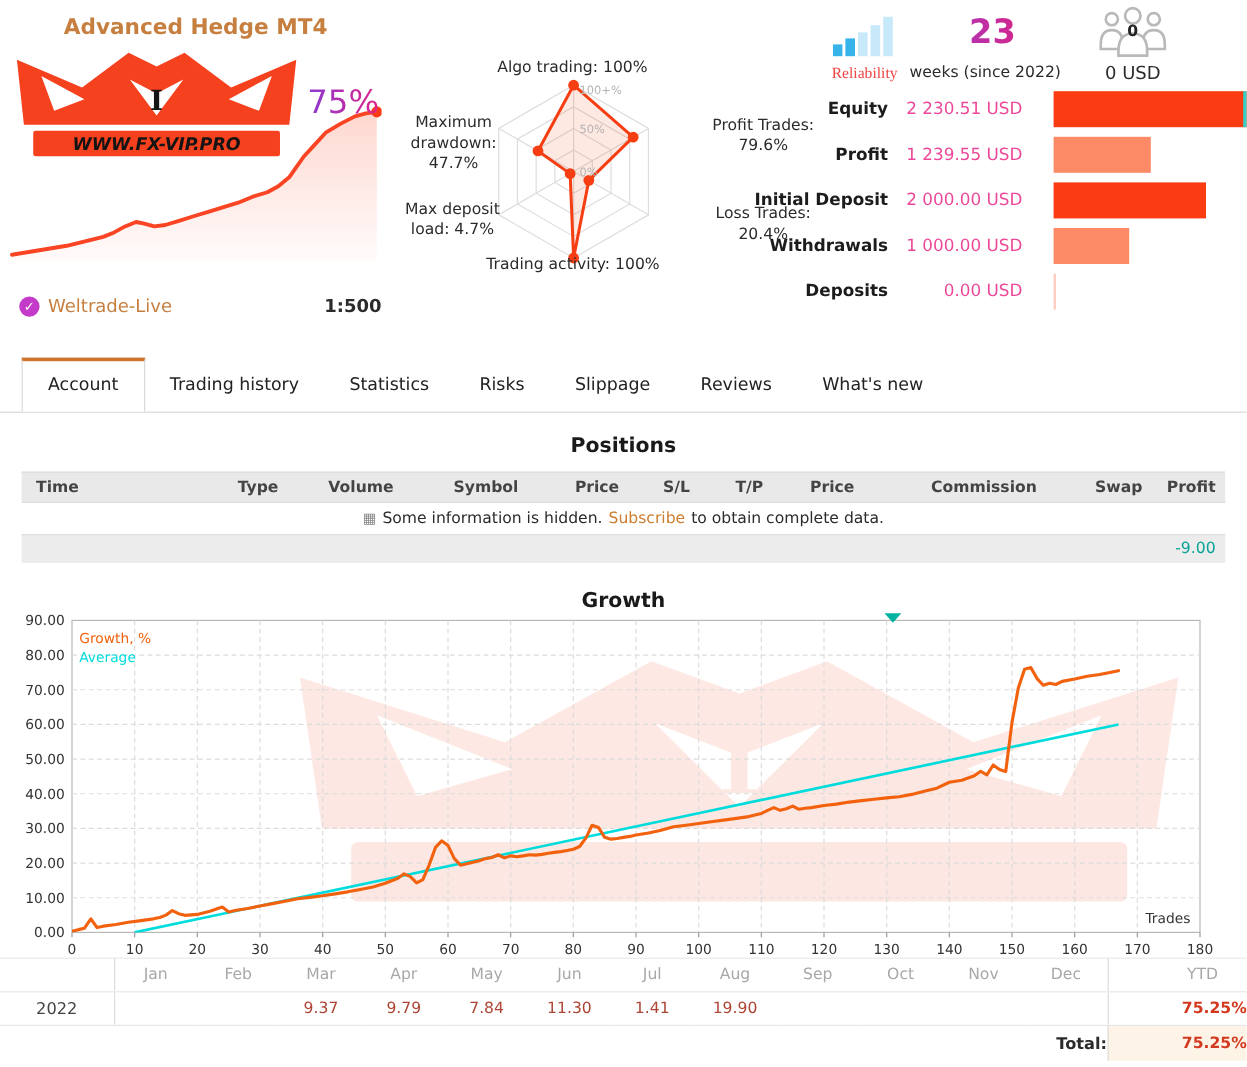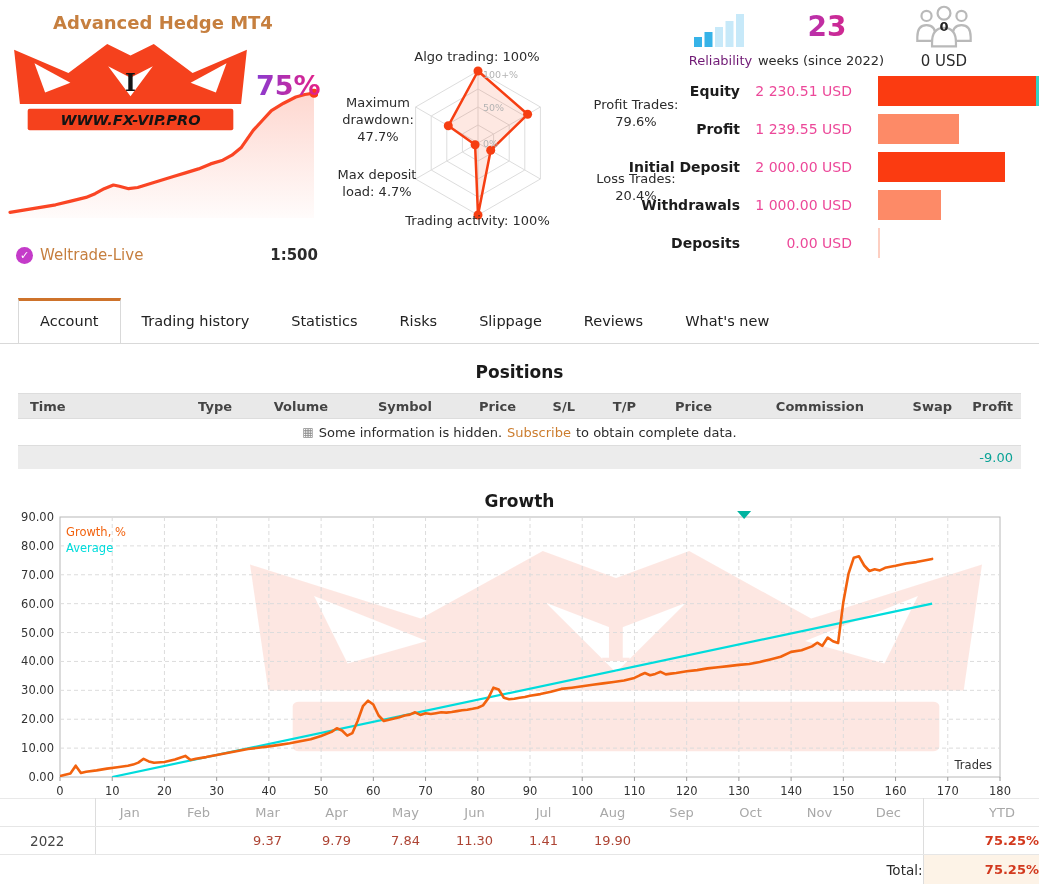--- a/index.html
+++ b/index.html
@@ -4,35 +4,35 @@
 <style>
   html,body{margin:0;padding:0;background:#fff;}
   body{font-family:"DejaVu Sans","Liberation Sans",sans-serif;color:#333;}
   .page{position:relative;width:1039px;height:889px;background:#fff;overflow:hidden;}
   .abs{position:absolute;}
 
   
   .page-title{left:8px;top:12px;width:310px;text-align:center;font-size:18px;font-weight:bold;color:#c67f3f;}
   #logo-svg{left:8px;top:40px;width:245px;height:97px;z-index:2;}
   #spark-svg{left:6px;top:88px;width:312px;height:132px;z-index:1;}
-  .growth-badge{left:256px;top:70px;width:70px;font-size:27px;font-weight:bold;
+  .growth-badge{left:256px;top:70px;width:70px;font-size:27px;font-weight:normal;
     background:linear-gradient(90deg,#8a3bd0,#ef1d7e);-webkit-background-clip:text;background-clip:text;color:transparent;z-index:3;}
   .broker-row{left:16px;top:245px;height:20px;display:flex;align-items:center;gap:7px;}
   .verify-badge{width:17px;height:17px;border-radius:50%;background:#c43bc9;color:#fff;font-size:11px;font-weight:bold;
     display:flex;align-items:center;justify-content:center;}
   .broker-name{font-size:15px;color:#c67f3f;cursor:pointer;}
   .leverage{left:268px;top:246px;width:50px;font-size:15px;font-weight:bold;color:#2b2b2b;text-align:right;}
 
   
   #radar-svg{left:398px;top:63px;width:160px;height:160px;}
   .radar-label{position:absolute;font-size:13px;line-height:1.3;color:#2b2b2b;text-align:center;}
 
   
   #rel-svg{left:694px;top:13px;width:52px;height:34px;}
-  .rel-label{left:668px;top:53px;width:105px;text-align:center;font-size:13px;color:#701a75;}
+  .rel-label{left:668px;top:53px;width:105px;text-align:center;font-size:13px;color:#ef4444;font-family:Liberation Serif, serif;}
   .age-value{left:782px;top:10px;width:90px;text-align:center;font-size:28px;font-weight:bold;
     background:linear-gradient(90deg,#a838c0,#e0217c);-webkit-background-clip:text;background-clip:text;color:transparent;}
   .age-label{left:756px;top:53px;width:130px;text-align:center;font-size:13px;color:#2b2b2b;}
   #people-svg{left:912px;top:4px;width:64px;height:46px;}
   .sub-count{left:935px;top:19px;width:18px;text-align:center;font-size:13px;font-weight:bold;color:#222;z-index:2;}
   .sub-funds{left:905px;top:52px;width:78px;text-align:center;font-size:15px;color:#2b2b2b;}
   #stats-list{left:628px;top:72px;width:411px;}
   .stat-row{display:flex;align-items:center;height:38px;}
   .stat-label{width:112px;text-align:right;font-size:14px;font-weight:600;color:#1c1c1c;}
   .stat-value{width:138px;text-align:right;padding-right:26px;font-size:14px;color:#ec4899;box-sizing:border-box;}
@@ -71,21 +71,21 @@
   .monthly th,.monthly td{padding:0;}
   .m-head th{font-weight:normal;color:#a8a8a8;font-size:13px;height:27px;text-align:center;}
   .v-left{border-left:1px solid #ddd;}
   .m-head th,.m-row td{border-bottom:1px solid #e6e6e6;}
   .m-year{color:#444;font-size:13.5px;text-align:center;}
   .m-row td{height:27px;}
   .m-val{color:#ad4434;text-align:center;font-size:13px;}
   .ytd-h{text-align:right !important;padding-right:24px !important;}
   .m-ytd{color:#d2391e;font-weight:bold;font-size:13px;text-align:right;padding-right:24px;}
   .m-total td{height:29px;}
-  .m-total-label{text-align:right;font-weight:normal;color:#2b2b2b;padding-right:12px;font-size:13.5px;margin-left:28px;}
+  .m-total-label{text-align:right;font-weight:bold;color:#2b2b2b;padding-right:12px;font-size:13.5px;margin-left:28px;}
   .m-total-val{background:#fdf3e7;color:#d2391e;font-weight:bold;text-align:right;padding-right:24px;font-size:13px;}
 </style>
 </head>
 <body>
 
 <div class="page">
 
   <div class="abs page-title">Advanced Hedge MT4</div>
   <svg id="logo-svg" class="abs" viewBox="0 0 240 100">
    <path d="M6 66 L0 10 L56 34 L96 4 L120 16 L144 4 L184 34 L240 10 L234 66 Z" fill="#f5411d"></path>

